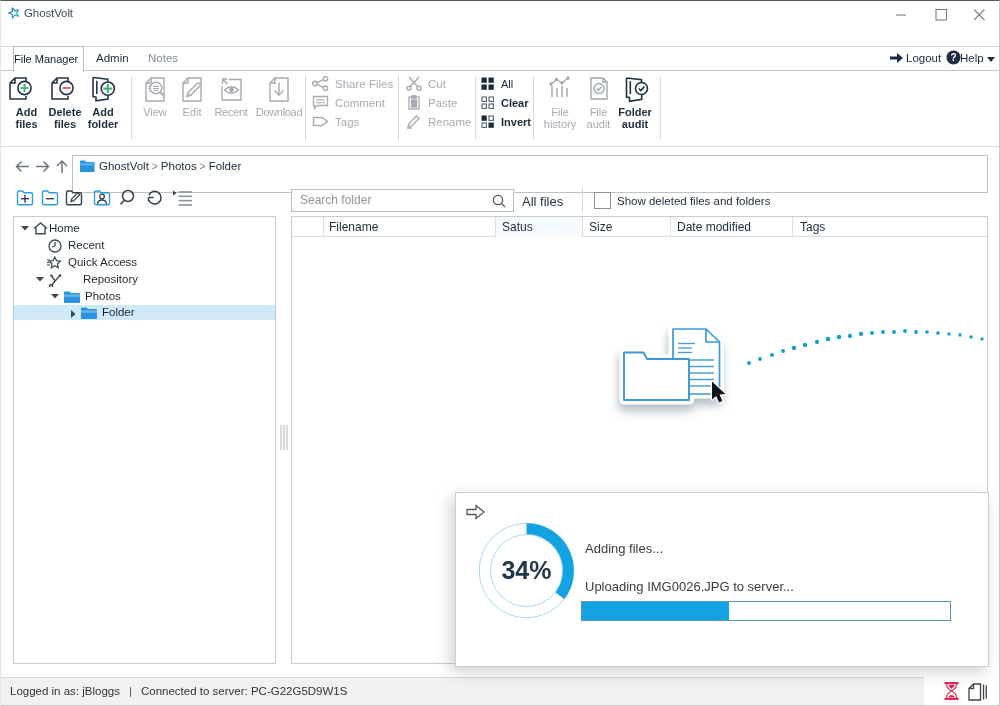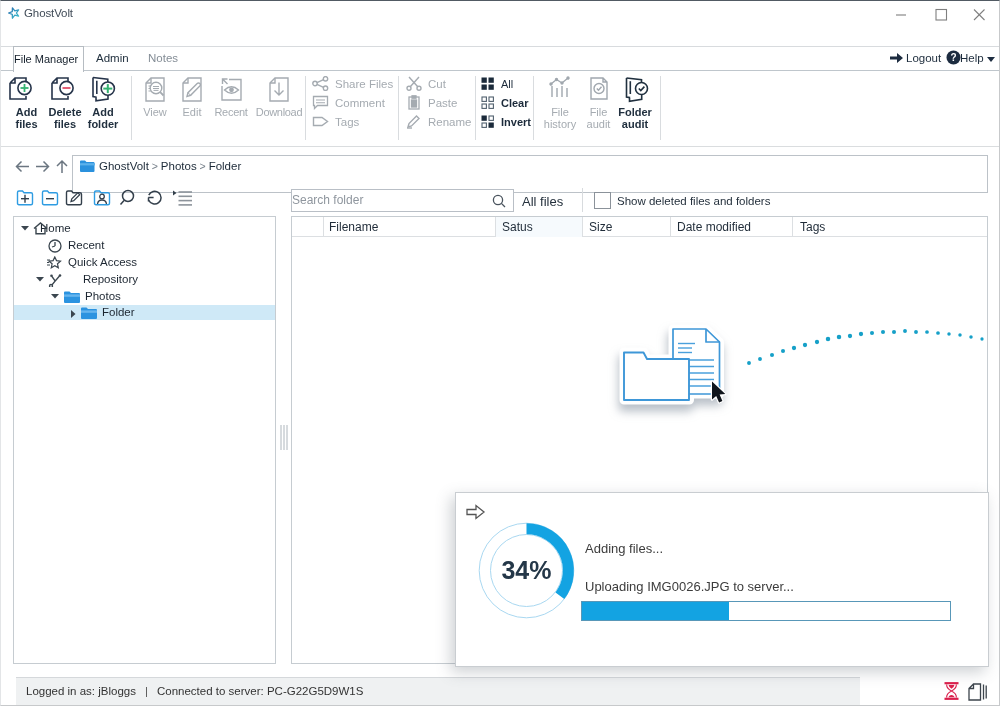--- a/index.html
+++ b/index.html
@@ -17,37 +17,37 @@
 .tsep{position:absolute;top:76px;height:64px;width:1px;background:#d9dcdf}
 .bigitem{position:absolute;top:76px;text-align:center;font-size:11px;line-height:12px;white-space:nowrap}
 .bigitem svg{margin:0 auto 3px auto}
 .blab{color:#21303f;font-weight:bold}
 .glab{color:#a5abb1}
 .smallitem{position:absolute;height:16px;font-size:11.5px;line-height:16px;white-space:nowrap}
 .smallitem svg{display:inline-block;vertical-align:-3px;margin-right:6px}
 
 #crumbbox{position:absolute;left:72px;top:155px;width:916px;height:38px;background:#fff;border:1px solid #bcc2c8;font-size:11.5px;line-height:20px;color:#1c2a38}
 
-#searchbox{position:absolute;left:291px;top:189px;width:223px;height:23px;background:#fff;border:1px solid #b9bfc6;font-size:12px;line-height:21px;color:#8f969e;}
+#searchbox{position:absolute;left:291px;top:189px;width:223px;height:23px;background:#fff;border:1px solid #b9bfc6;font-size:12px;line-height:21px;color:#8f969e;padding-left:8px}
 
 #tree{position:absolute;left:13px;top:216px;width:263px;height:448px;background:#fff;border:1px solid #c6ccd1}
 #content{position:absolute;left:291px;top:216px;width:697px;height:448px;background:#fff;border:1px solid #c6ccd1}
 .hsep{position:absolute;top:0;width:1px;height:20px;background:#dcdfe2}
 .hcell{position:absolute;top:0;height:20px;line-height:20px;font-size:12px;color:#1f2b38}
 .trow{position:absolute;left:0;width:261px;height:17px;font-size:11.5px;line-height:17px;color:#1c2631;white-space:nowrap}
 .trow svg{display:inline-block;vertical-align:middle}
 
 #dialog{position:absolute;left:455px;top:492px;width:534px;height:175px;background:#fff;border:1px solid #c9cdd1;box-shadow:-4px 5px 14px rgba(90,100,110,.30);z-index:5}
 #donut{position:absolute;left:22px;top:29px}
 #pct{position:absolute;left:22px;top:29px;width:97px;height:97px;text-align:center;line-height:97px;font-size:25px;font-weight:bold;color:#243748}
 .dtxt{position:absolute;left:129px;font-size:13px;color:#3c3c3c}
 #pbar{position:absolute;left:125px;top:108px;width:370px;height:20px;border:1px solid #5897b8;background:#fff}
 #pfill{position:absolute;left:0;top:0;width:147px;height:18px;background:#13a3e2}
 
-#status{position:absolute;left:16px;top:677px;width:844px;height:28px;background:#eff1f2;border-top:1px solid #d5d8db;font-size:11.5px;color:#333;line-height:27px}
+#status{position:absolute;left:0;top:677px;width:924px;height:28px;background:#eff1f2;border-top:1px solid #d5d8db;font-size:11.5px;color:#333;line-height:27px}
 </style></head>
 <body>
 <div id="win">
 <div id="frame"></div>
 
 <svg class="abs" style="left:8px;top:6px" width="13" height="14" viewBox="0 0 17 18">
  <defs>
         <linearGradient id="lg" x1="0" y1="0" x2="1" y2="1">
   <stop offset="0" stop-color="#2a6cae"></stop>
           <stop offset="1" stop-color="#3ec1ce"></stop>
@@ -371,21 +371,21 @@
 <div class="abs" style="left:617px;top:195px;font-size:11.5px;color:#25313d">Show deleted files and folders</div>
 
 <div id="tree">
  <div class="trow" style="top:3px">
   <svg class="abs" style="left:7px;top:6px" width="8" height="5" viewBox="0 0 8 5">
           <polygon points="0,0 8,0 4,4.5" fill="#3b464f"></polygon>
         </svg>
   <svg class="abs" style="left:19px;top:2px" width="15" height="13" viewBox="0 0 15 13">
           <path d="M1,6.5 L7.5,1 L14,6.5 M3,5.8 v6 h9 v-6" fill="none" stroke="#3b464f" stroke-width="1.4"></path>
         </svg>
-  <span style="margin-left:26px">Home</span>
+  <span style="margin-left:35px">Home</span>
  </div>
  <div class="trow" style="top:20px">
   <svg class="abs" style="left:34px;top:2px" width="14" height="14" viewBox="0 0 14 14">
           <g fill="none" stroke="#3b464f" stroke-width="1.3">
             <circle cx="7" cy="7" r="6"></circle>
             <path d="M7,3 v4 M7,7 l-3,1"></path>
           </g>
         </svg>
   <span style="margin-left:54px">Recent</span>
  </div>

